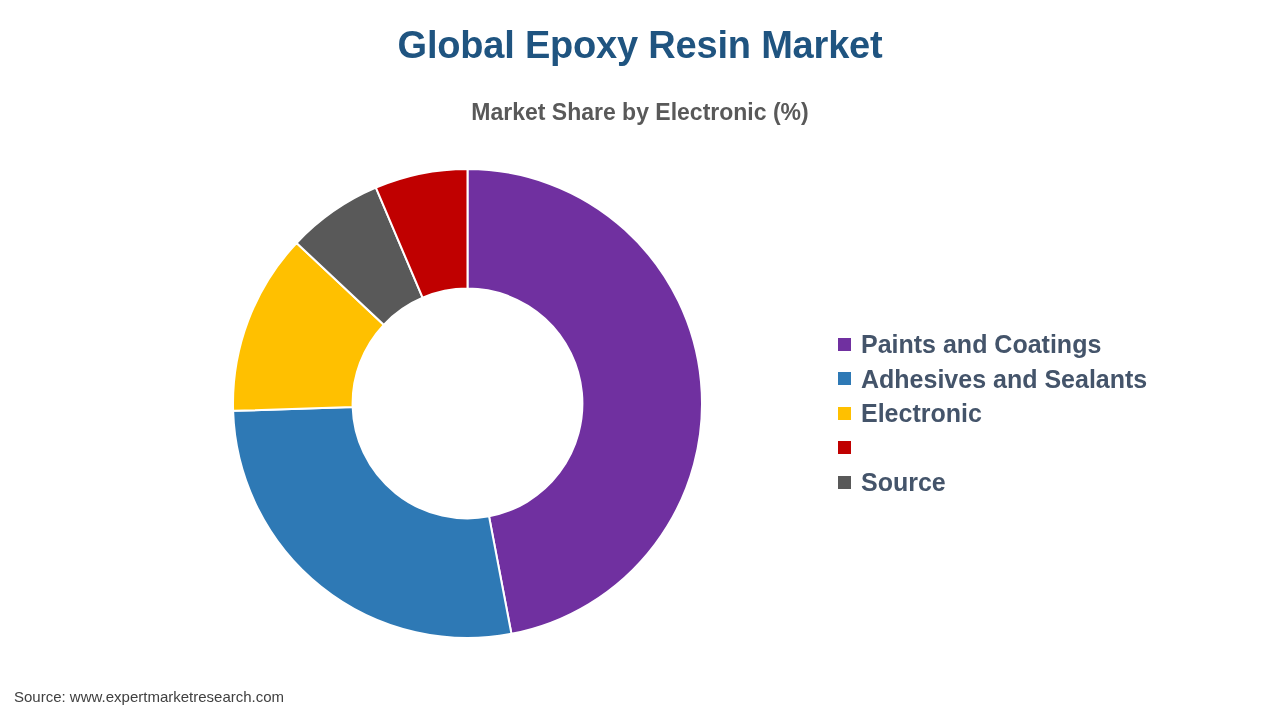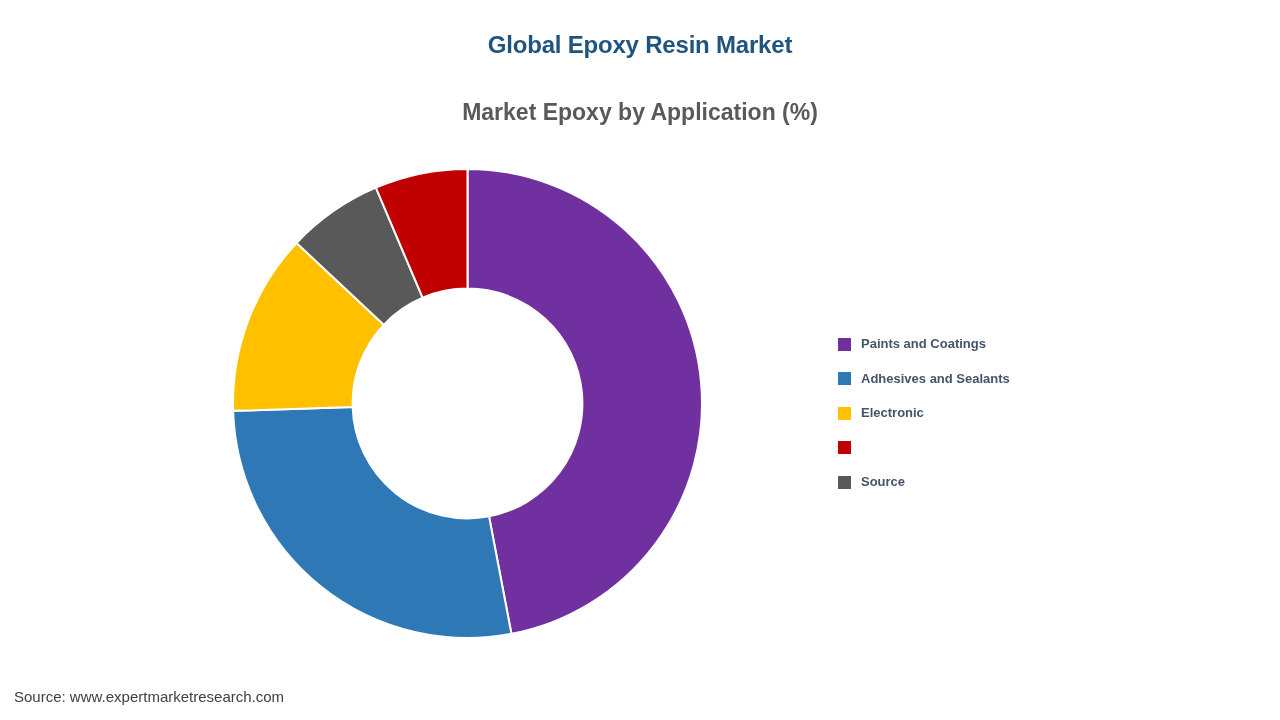--- a/index.html
+++ b/index.html
@@ -19,21 +19,21 @@
     width: 1280px;
     height: 720px;
     background: #ffffff;
   }
   #chart-title {
     position: absolute;
     top: 22px;
     left: 0;
     width: 1280px;
     text-align: center;
-    font-size: 24px;
+    font-size: 38px;
     font-weight: bold;
     color: #1F5480;
     letter-spacing: -0.2px;
     line-height: 46px;
     white-space: nowrap;
   }
   #chart-subtitle {
     position: absolute;
     top: 96px;
     left: 0;
@@ -68,21 +68,21 @@
     align-items: center;
     height: 34.5px;
   }
   .legend-swatch {
     width: 13px;
     height: 13px;
     flex: 0 0 13px;
     margin-right: 10px;
   }
   .legend-label {
-    font-size: 13px;
+    font-size: 25px;
     font-weight: bold;
     color: #44546A;
     white-space: nowrap;
     line-height: 22px;
   }
   #source-note {
     position: absolute;
     left: 14px;
     top: 688px;
     font-size: 15px;
@@ -90,21 +90,21 @@
     font-weight: normal;
     white-space: nowrap;
   }
 </style>
 </head>
 <body>
 
 <div id="page">
 
   <div id="chart-title">Global Epoxy Resin Market</div>
-  <div id="chart-subtitle">Market Epoxy by Application (%)</div>
+  <div id="chart-subtitle">Market Share by Electronic (%)</div>
 
   <div id="donut-wrap">
     <svg id="donut-svg" viewBox="0 0 469 469">
       <g id="slice-group">
           <path d="M 234.50000000000003 0 A 234.5 234.5 0 0 1 278.4409182703525 464.8463602958775 L 256.0310499524727 347.36971654497995 A 114.905 114.905 0 0 0 234.5 119.595 Z" fill="#7030A0" stroke="#ffffff" stroke-width="2"></path>
           <path d="M 278.4409182703525 464.8463602958775 A 234.5 234.5 0 0 1 0.11571159423593258 241.86582300382108 L 119.6516986811756 238.10925327187232 A 114.905 114.905 0 0 0 256.0310499524727 347.36971654497995 Z" fill="#2E79B5" stroke="#ffffff" stroke-width="2"></path>
           <path d="M 0.11571159423593258 241.86582300382108 A 234.5 234.5 0 0 1 63.55685686967894 73.97370365972256 L 150.73785986614268 155.84211479326405 A 114.905 114.905 0 0 0 119.6516986811756 238.10925327187232 Z" fill="#FFC000" stroke="#ffffff" stroke-width="2"></path>
           <path d="M 63.55685686967894 73.97370365972256 A 234.5 234.5 0 0 1 142.87355036926527 18.64161186540275 L 189.60303968094 128.72938981404735 A 114.905 114.905 0 0 0 150.73785986614268 155.84211479326405 Z" fill="#595959" stroke="#ffffff" stroke-width="2"></path>
           <path d="M 142.87355036926527 18.64161186540275 A 234.5 234.5 0 0 1 234.49999999999994 0 L 234.49999999999997 119.595 A 114.905 114.905 0 0 0 189.60303968094 128.72938981404735 Z" fill="#C00000" stroke="#ffffff" stroke-width="2"></path>
         </g>

